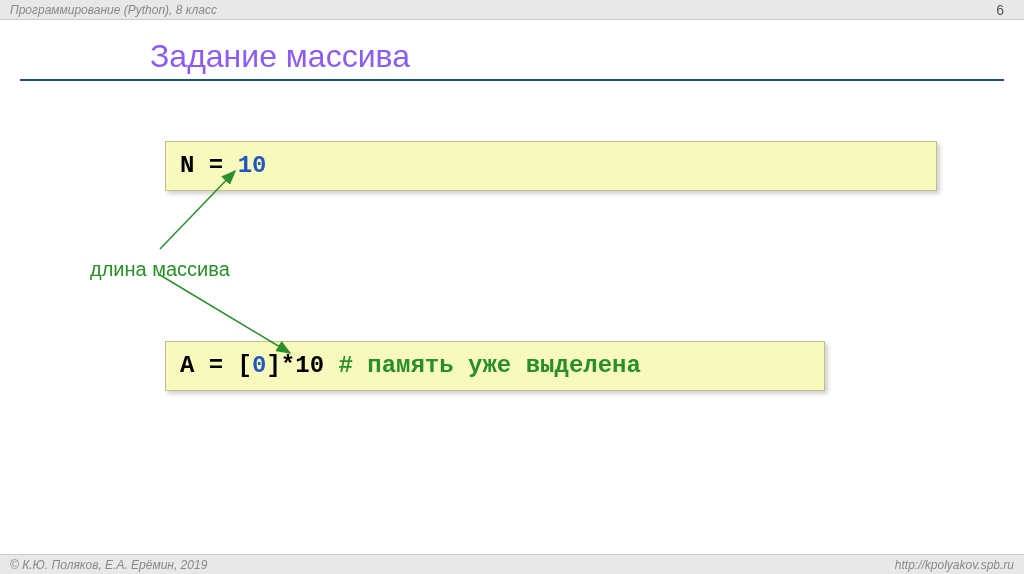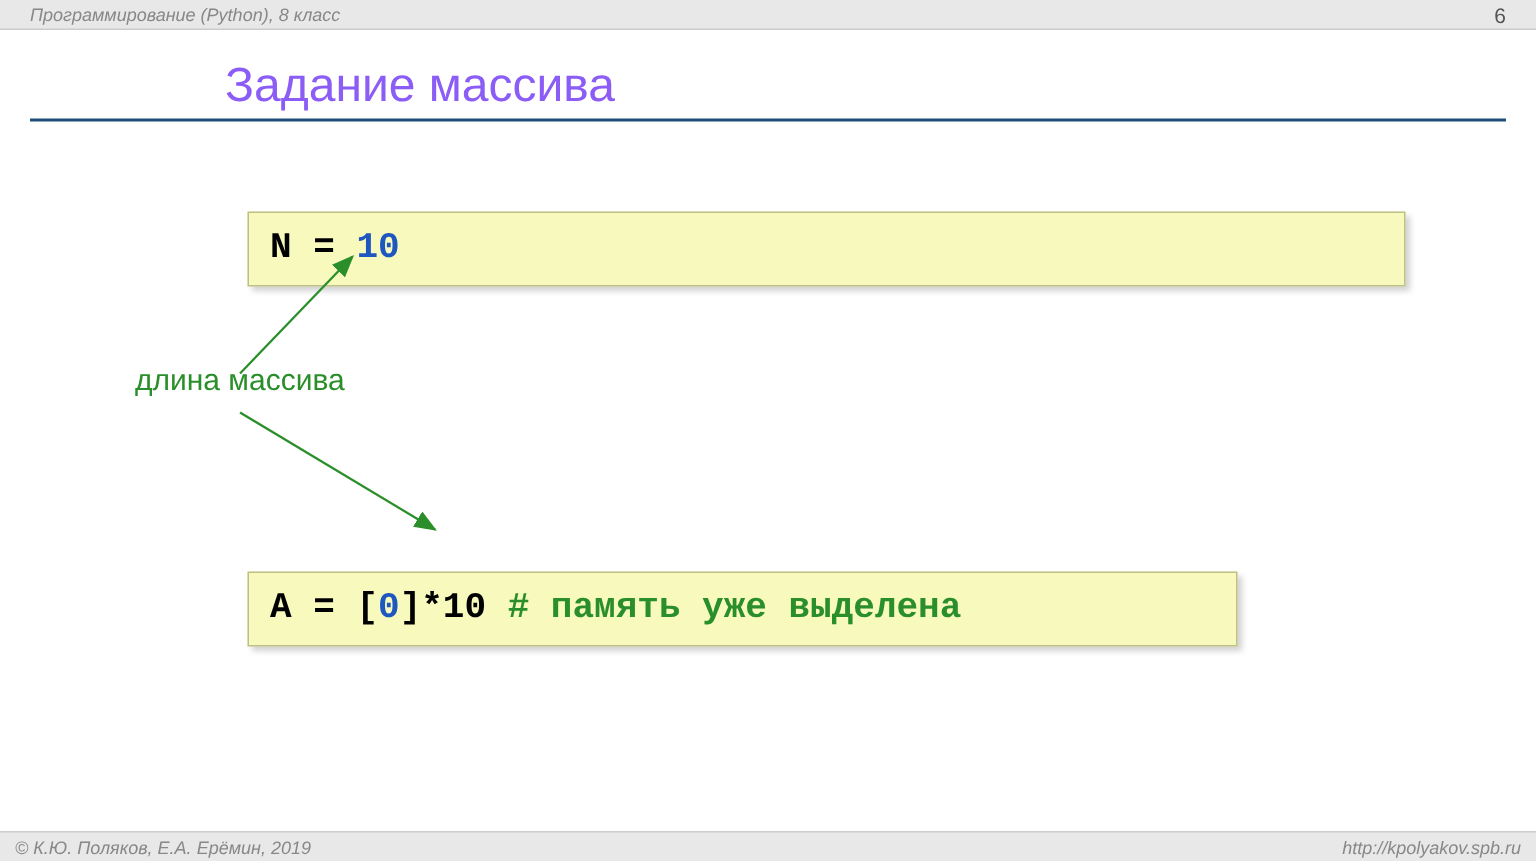--- a/index.html
+++ b/index.html
@@ -11,21 +11,21 @@
     position: relative;
     overflow: hidden;
   }
   .header-bar {
     height: 20px;
     background: #e8e8e8;
     border-bottom: 1px solid #ccc;
     display: flex;
     justify-content: space-between;
     align-items: center;
-    padding: 0 20px;
+    padding: 0 10px;
     font-size: 12px;
     color: #888;
     font-style: italic;
   }
   .page-num {
     position: absolute;
     top: 2px;
     right: 20px;
     font-size: 14px;
     color: #555;
@@ -101,23 +101,23 @@
 <hr class="title-rule">
 
 <div class="content">
 
   <div class="code-box" style="left:165px; top:0px; width:772px;">
     <div>
       <span class="code-black">N</span><span class="code-black"> = </span><span class="kw-blue">10</span>
     </div>
   </div>
 
-  <div class="annotation" style="left:90px; top:102px;">длина массива</div>
+  <div class="annotation" style="left:90px; top:117px;">длина массива</div>
 
-  <div class="code-box" style="left:165px; top:200px; width:660px;margin-top:40px;">
+  <div class="code-box" style="left:165px; top:200px; width:660px;">
     <span class="code-black">A</span><span class="code-black"> = [</span><span class="kw-blue">0</span><span class="code-black">]*10  </span><span class="kw-green"># память уже выделена</span>
   </div>
 
   <svg class="arrows" width="1024" height="400">
     <defs>
       <marker id="ah" markerWidth="10" markerHeight="8" refX="9" refY="4" orient="auto">
         <path d="M0,0 L10,4 L0,8 Z" fill="#2a8f2a"></path>
       </marker>
     </defs>
     <line x1="160" y1="108" x2="235" y2="30" stroke="#2a8f2a" stroke-width="1.5" marker-end="url(#ah)"></line>

